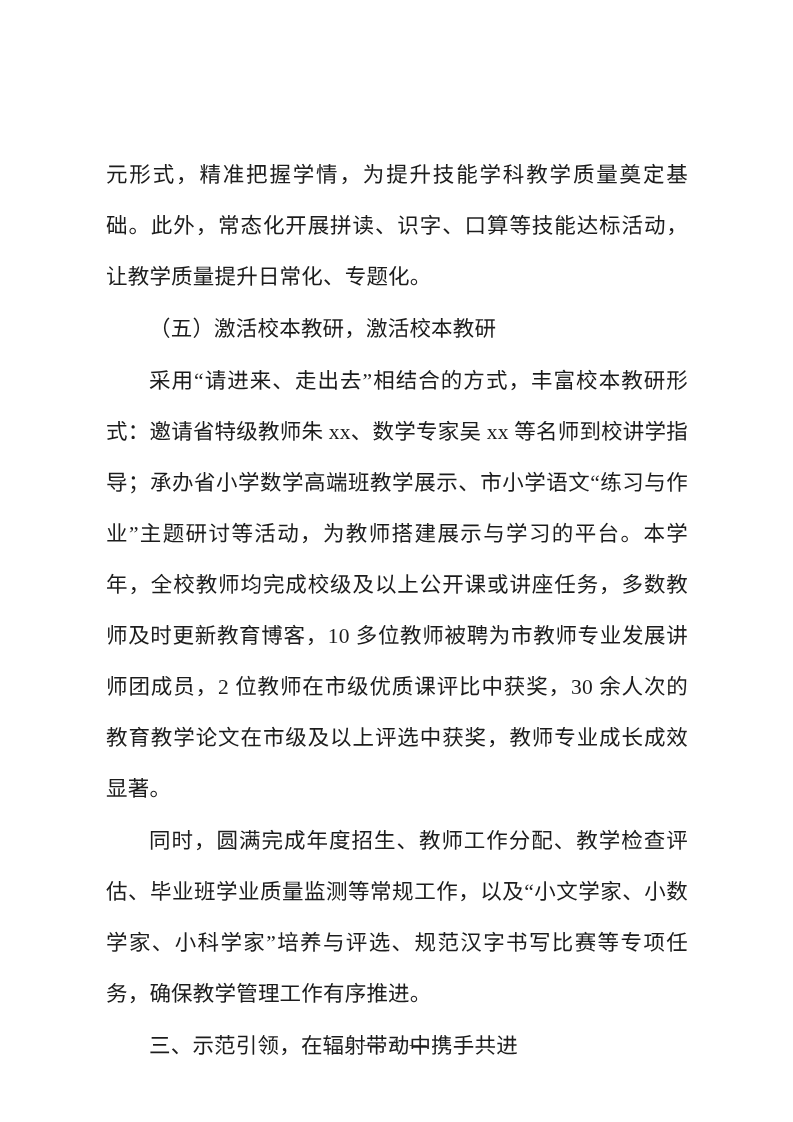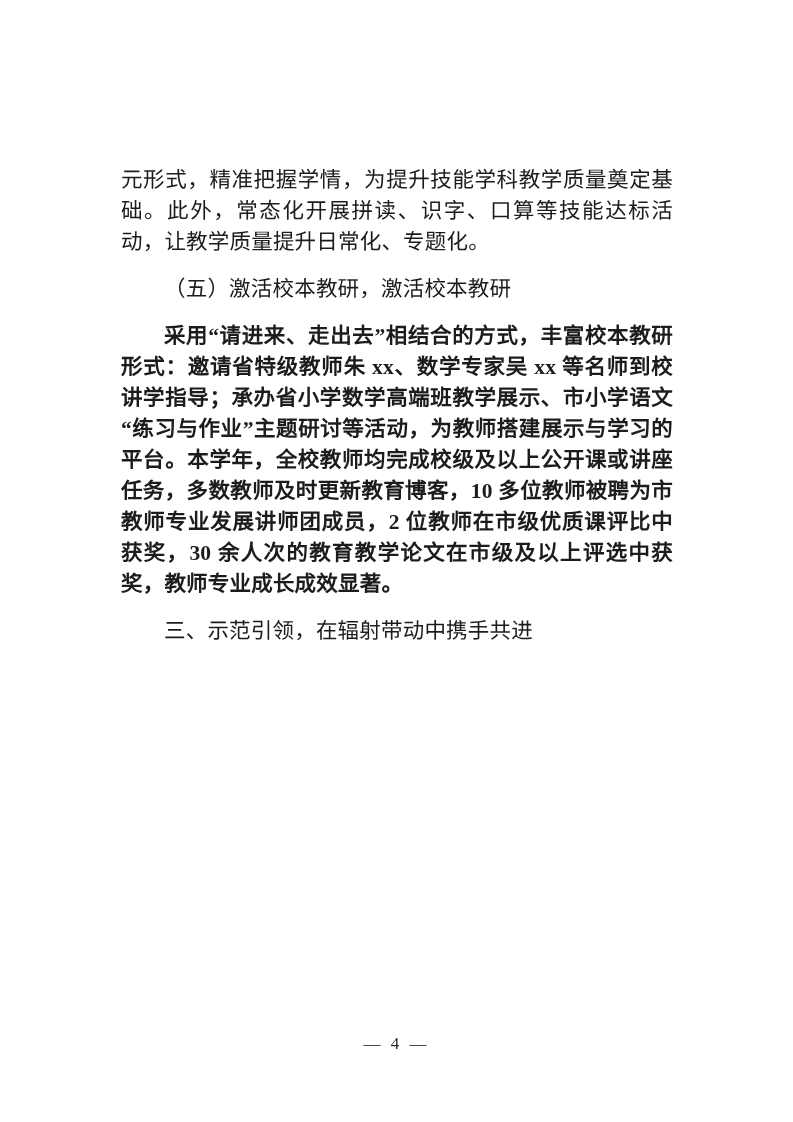--- a/index.html
+++ b/index.html
@@ -18,32 +18,31 @@
     overflow: hidden;
   }
   .content {
     position: absolute;
     left: 105px;
     top: 149px;
     width: 584px;
   }
   .content p,
   .content h3 {
-    margin: 16px;
+    margin: 1px;
     padding: 0;
     font-size: 21.5px;
-    line-height: 31px;
+    line-height: 51px;
     text-align: justify;
     text-justify: inter-ideograph;
     font-weight: normal;
     letter-spacing: 0.2px;
   }
   .para.indent {
     text-indent: 43px;
-    font-weight: bold;
   }
   .heading {
     font-weight: 700;
     text-indent: 43px;
     font-family: "Liberation Serif", "DejaVu Serif", serif;
   }
   .footer {
     position: absolute;
     left: 0;
     right: 0;
@@ -56,19 +55,20 @@
   }
 </style>
 </head>
 <body>
 
 <div class="page">
   <div class="content">
     <p class="para">元形式，精准把握学情，为提升技能学科教学质量奠定基础。此外，常态化开展拼读、识字、口算等技能达标活动，让教学质量提升日常化、专题化。</p>
     <h3 class="heading">（五）激活校本教研，激活校本教研</h3>
     <p class="para indent">采用“请进来、走出去”相结合的方式，丰富校本教研形式：邀请省特级教师朱 xx、数学专家吴 xx 等名师到校讲学指导；承办省小学数学高端班教学展示、市小学语文“练习与作业”主题研讨等活动，为教师搭建展示与学习的平台。本学年，全校教师均完成校级及以上公开课或讲座任务，多数教师及时更新教育博客，10 多位教师被聘为市教师专业发展讲师团成员，2 位教师在市级优质课评比中获奖，30 余人次的教育教学论文在市级及以上评选中获奖，教师专业成长成效显著。</p>
+    <p class="para indent">同时，圆满完成年度招生、教师工作分配、教学检查评估、毕业班学业质量监测等常规工作，以及“小文学家、小数学家、小科学家”培养与评选、规范汉字书写比赛等专项任务，确保教学管理工作有序推进。</p>
     <h3 class="heading">三、示范引领，在辐射带动中携手共进</h3>
   </div>
 
   <div class="footer">
     <span>— 4 —</span>
   </div>
 </div>
 
 </body></html>

